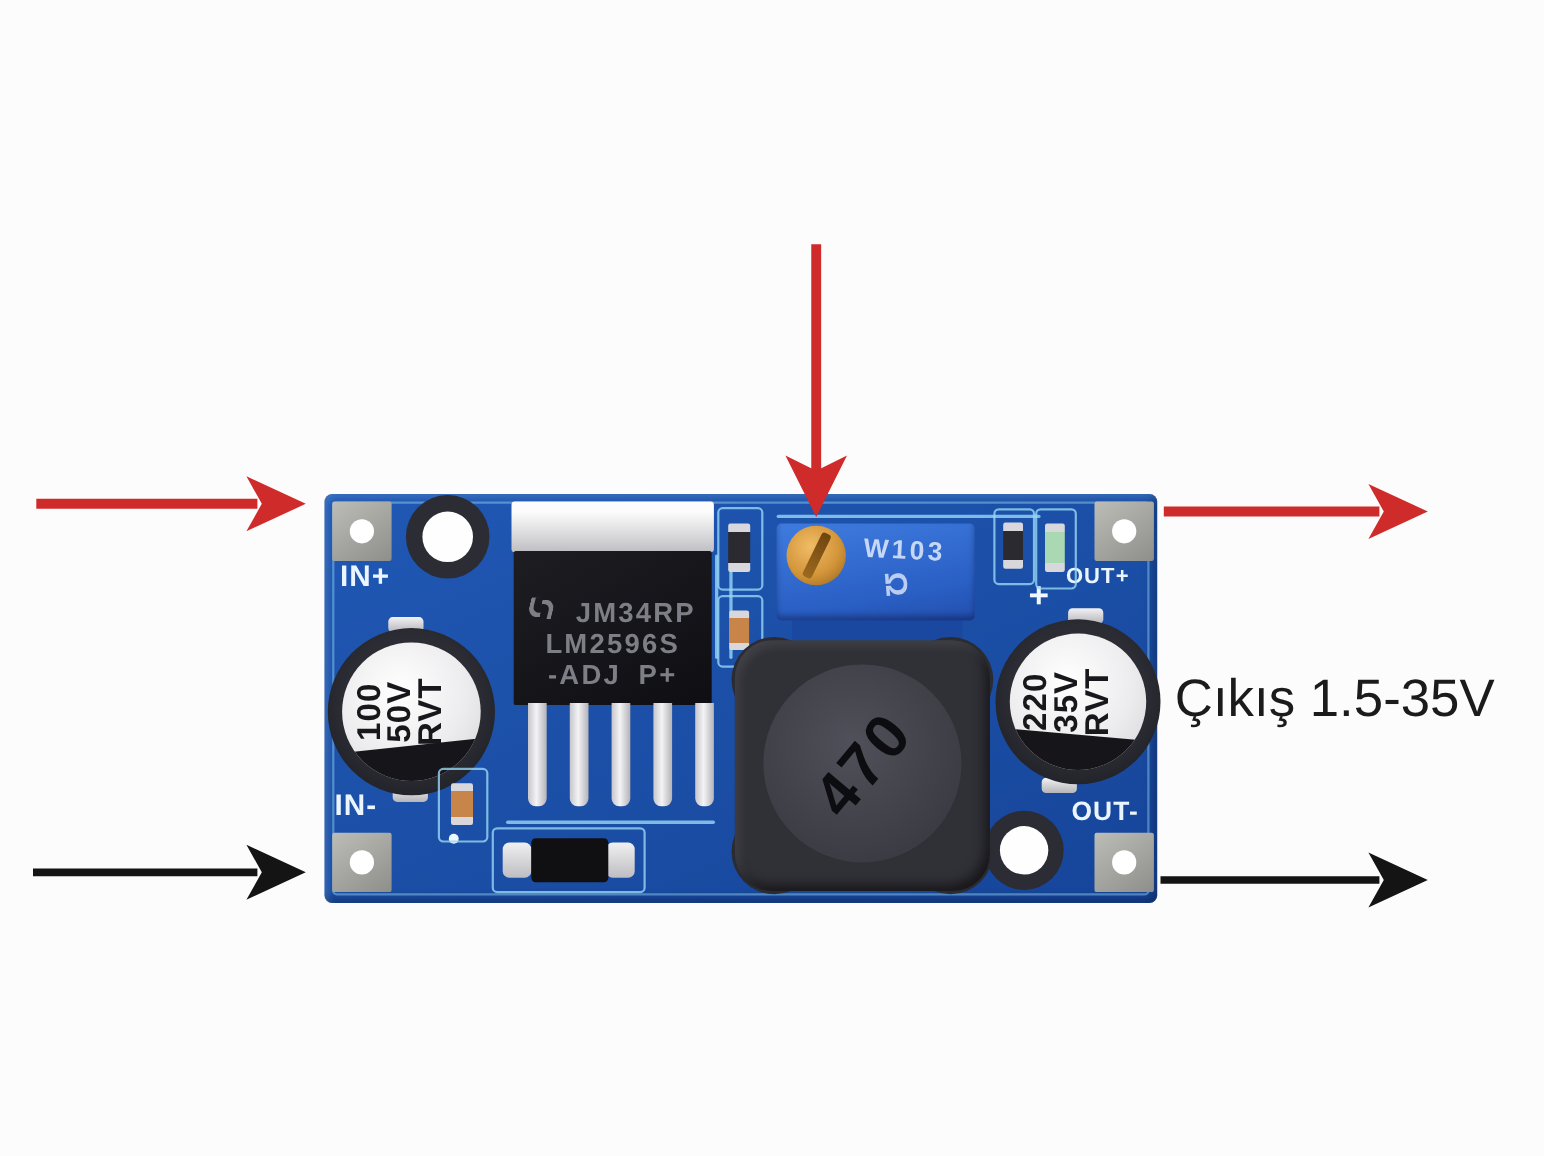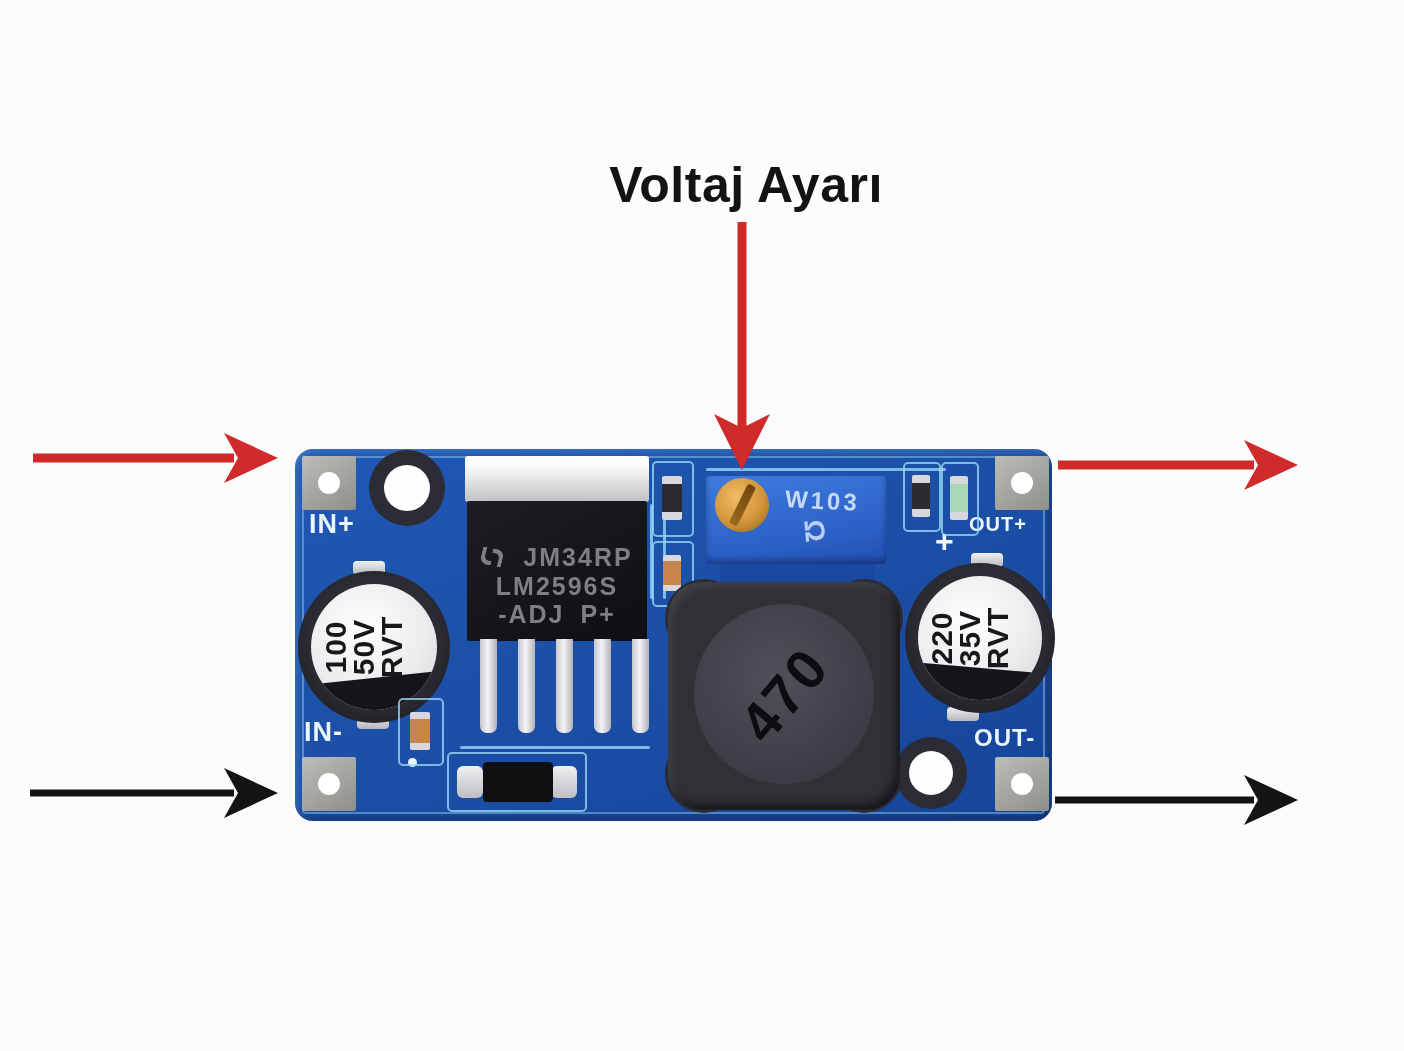--- a/index.html
+++ b/index.html
@@ -16,21 +16,21 @@
   .side-label.input{left:36px;top:600px;}
   .side-label.output{left:1068px;top:608px;}
 
   
   .arrows{position:absolute;left:0;top:0;z-index:6;pointer-events:none;}
 
   
   .pcb{
     position:absolute;left:295px;top:449px;width:757px;height:372px;z-index:1;
     background:linear-gradient(155deg,#2058b4 0%,#1c50a8 45%,#16459a 100%);
-    border-radius:18px;
+    border-radius:7px;
     box-shadow:inset 3px 3px 7px rgba(160,215,255,.25), inset -3px -4px 9px rgba(0,0,20,.35);
   }
   .silk-frame{position:absolute;inset:7px;border:2px solid rgba(150,215,245,.45);border-radius:4px;}
   .sline{position:absolute;background:rgba(150,215,245,.8);border-radius:2px;}
   .via{position:absolute;width:9px;height:9px;border-radius:50%;background:#eef6ff;}
 
   
   .pad{position:absolute;width:54px;height:54px;background:linear-gradient(145deg,#bdbdb8,#8e8e8a);border-radius:2px;}
   .pad .hole{position:absolute;left:16px;top:16px;width:22px;height:22px;border-radius:50%;background:#fff;}
   .pad.tl{left:7px;top:7px;} .pad.bl{left:7px;top:308px;}
@@ -66,21 +66,21 @@
   .lead{position:absolute;width:32px;height:14px;border-radius:4px;
     background:linear-gradient(#f2f2f4,#b5b5ba);}
 
   
   .ic-tab{position:absolute;left:170px;top:7px;width:184px;height:46px;border-radius:3px;
     background:linear-gradient(#fcfcfc 20%,#dedee0 60%,#bfbfc3);}
   .ic-body{position:absolute;left:172px;top:52px;width:180px;height:140px;
     background:linear-gradient(150deg,#1d1d22,#0f0f13);border-radius:2px;
     display:flex;flex-direction:column;align-items:center;justify-content:center;padding-top:30px;box-sizing:border-box;
     color:#7e7e86;font-weight:bold;font-size:25px;letter-spacing:2px;}
-  .ic-line{display:flex;align-items:center;gap:16px;line-height:1.15;}
+  .ic-line{display:flex;align-items:flex-start;gap:16px;line-height:1.15;}
   .ns-logo{position:relative;width:22px;height:20px;margin-right:4px;}
   .ns-logo::before{content:"";position:absolute;left:0;bottom:2px;width:8px;height:14px;
     border-left:4px solid #7e7e86;border-bottom:4px solid #7e7e86;border-radius:0 0 0 10px;transform:skewX(-14deg);}
   .ns-logo::after{content:"";position:absolute;right:0;top:2px;width:8px;height:14px;
     border-right:4px solid #7e7e86;border-top:4px solid #7e7e86;border-radius:0 10px 0 0;transform:skewX(-14deg);}
   .leg{position:absolute;top:190px;width:17px;height:94px;border-radius:0 0 7px 7px;
     background:linear-gradient(90deg,#c6c6cb,#f4f4f6 45%,#b2b2b8);}
 
   
   .trim-base{position:absolute;left:425px;top:110px;width:155px;height:40px;background:#1a47a0;border-radius:4px;}
@@ -121,21 +121,21 @@
   .watermark{
     position:absolute;left:420px;top:500px;z-index:4;pointer-events:none;
     font-size:200px;font-weight:bold;letter-spacing:8px;color:rgba(255,255,255,.30);
   }
 </style>
 </head>
 <body>
 
 <div id="canvas">
 
-  <div class="title">Voltaj Ayarı</div>
+  <div class="side-label output">Çıkış 1.5-35V</div>
 
   <div class="pcb">
     <div class="silk-frame"></div>
 
     <div class="pad tl">
         <div class="hole"></div>
       </div>
     <div class="pad bl">
         <div class="hole"></div>
       </div>

